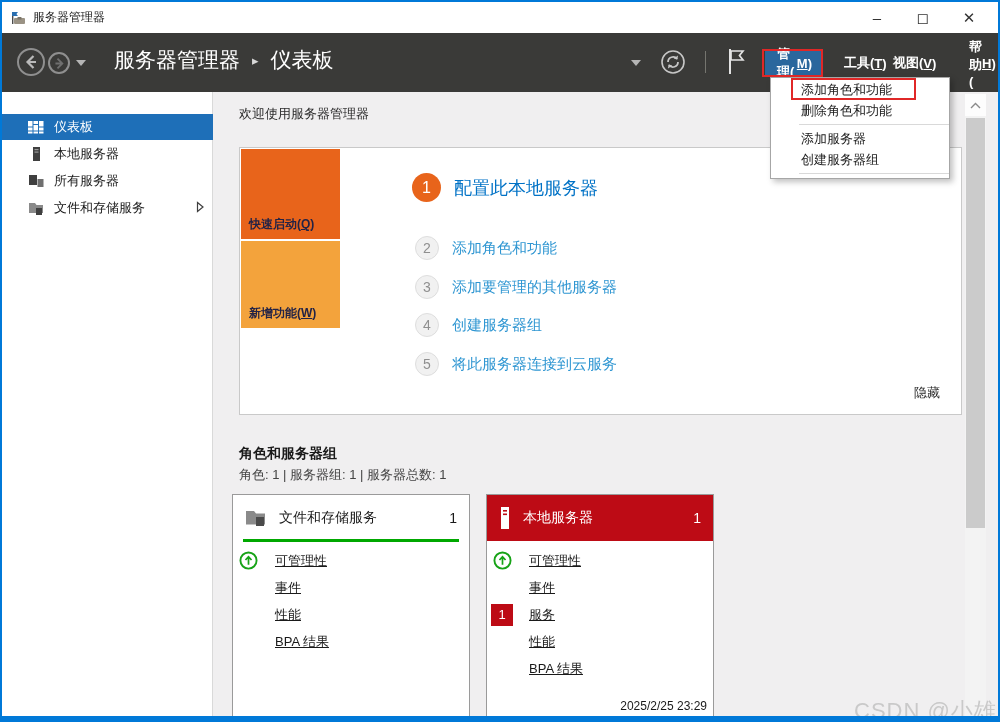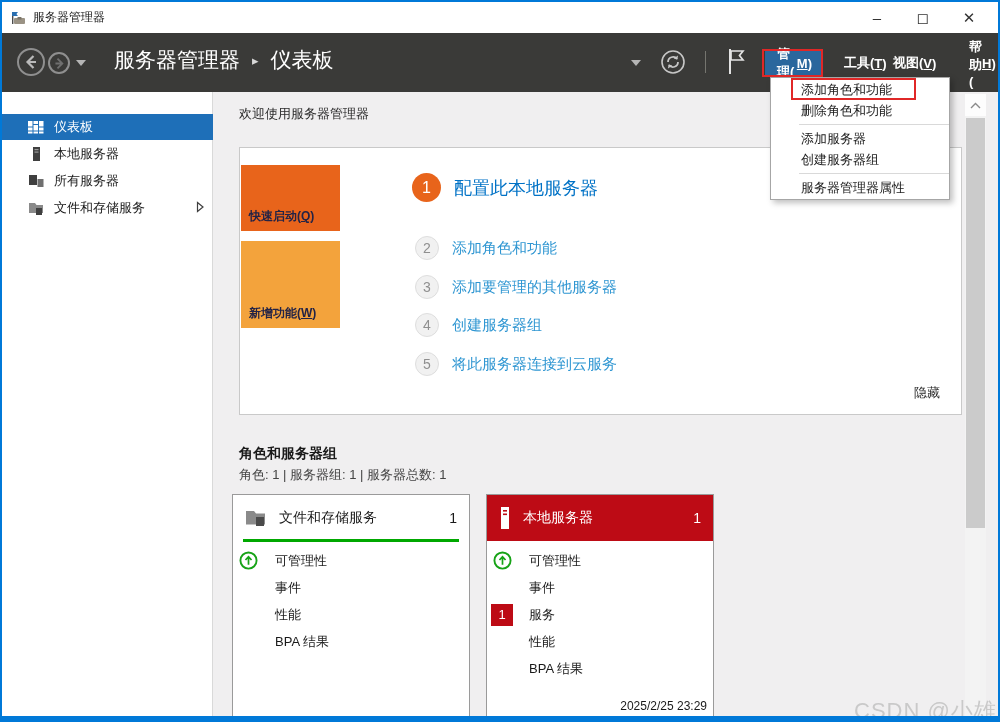--- a/index.html
+++ b/index.html
@@ -62,21 +62,21 @@
   
   .card { background:#ffffff; border:1px solid #9a9a9a; }
   .card-header { position:absolute; left:0; top:0; width:100%; height:46px; display:flex; align-items:center; padding:0 12px; gap:12px; }
   .card-title { font-size:14px; color:#1a1a1a; flex:1; }
   .card-count { font-size:14px; color:#1a1a1a; }
   .card-header.red { background:#bd0b15; }
   .card-header.red .card-title, .card-header.red .card-count { color:#ffffff; }
   .green-rule { position:absolute; left:10px; top:44px; height:3px; background:#00a800; }
   .card-item { position:absolute; left:0; width:100%; height:27px; display:flex; align-items:center; }
   .card-item .icon-col { width:30px; display:flex; justify-content:center; }
-  .card-item .item-label { font-size:13px; color:#1a1a1a; margin-left:12px; }
+  .card-item .item-label { font-size:13px; color:#1a1a1a; margin-left:12px;text-decoration:underline; }
   .badge { width:22px; height:22px; background:#bd0b15; color:#fff; font-size:13px; display:flex; align-items:center; justify-content:center; }
   .timestamp { position:absolute; right:6px; bottom:4px; font-size:12px; color:#1a1a1a; }
 
   
   .scrollbar { left:963px; top:92px; width:21px; height:624px; background:#f3f3f3; }
   .sb-arrow { position:absolute; left:0; top:0; width:21px; height:22px; background:#fdfdfd; display:flex; align-items:center; justify-content:center; }
   .sb-thumb { position:absolute; left:1px; top:24px; width:19px; height:410px; background:#cbcbcb; }
 
   .watermark { left:852px; top:694px; font-size:22px; color:#c9c9c9; letter-spacing:1px; }
 </style>
@@ -201,21 +201,21 @@
           </svg>
       </span>
     </div>
   </div>
 
   <div class="abs main-bg"></div>
 
   <div class="abs welcome-heading">欢迎使用服务器管理器</div>
 
   <div class="abs welcome-tile">
-    <div class="qs-block" style="top:1px; height:66px; background:#e8641b;margin-top:16px;">
+    <div class="qs-block" style="top:1px; height:90px; background:#e8641b;">
       <span class="qs-label">
         <span>快速启动(</span><span class="u">Q</span><span>)</span>
       </span>
     </div>
     <div class="qs-block" style="top:93px; height:87px; background:#f3a33c;">
       <span class="qs-label">
         <span>新增功能(</span><span class="u">W</span><span>)</span>
       </span>
     </div>
 
@@ -328,21 +328,20 @@
     <div class="sb-thumb"></div>
   </div>
 
   <div class="abs dropdown">
     <div class="dd-item">添加角色和功能</div>
     <div class="dd-item">删除角色和功能</div>
     <div class="dd-sep"></div>
     <div class="dd-item">添加服务器</div>
     <div class="dd-item">创建服务器组</div>
     <div class="dd-sep"></div>
-    <div class="dd-item">服务器管理器属性</div>
   </div>
 
   <div class="abs anno" style="left:760px; top:47px; width:61px; height:28px; z-index:6;"></div>
   <div class="abs anno" style="left:789px; top:76px; width:125px; height:22px; z-index:6;"></div>
 
   <div class="abs watermark">CSDN @小雄ovo</div>
 
 </div>
 
 </body></html>

